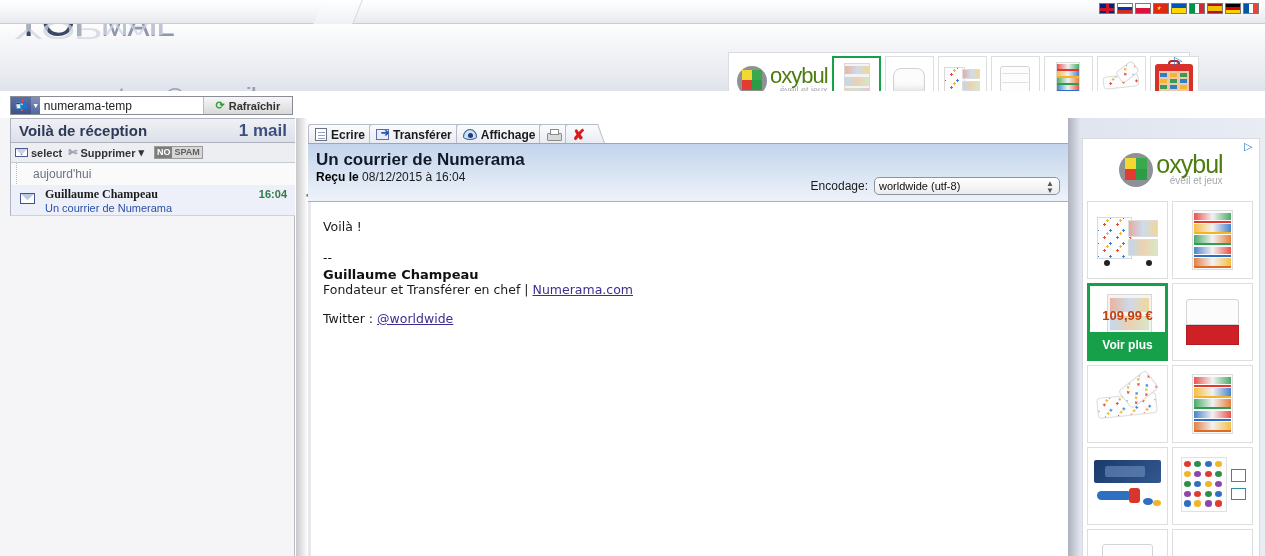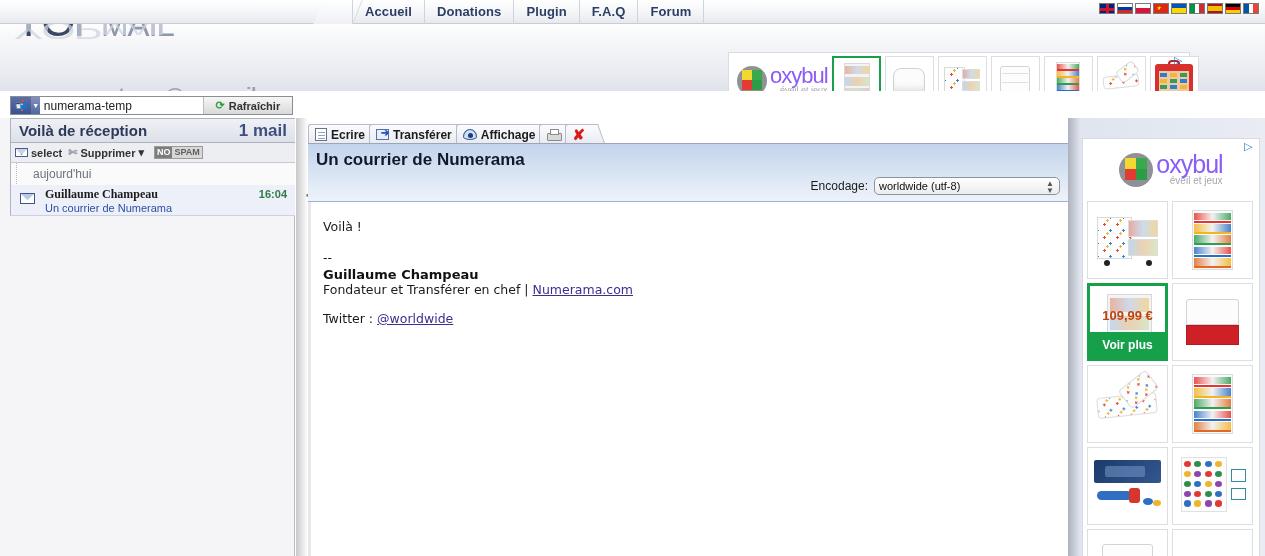--- a/index.html
+++ b/index.html
@@ -74,21 +74,21 @@
     display:flex; align-items:center;
   }
   .topad-logo { width:133px; height:56px; display:flex; align-items:center; padding-left:8px;}
   .oxy-mark { width:30px; height:30px; border-radius:50%; background:#8e9196; position:relative; overflow:hidden; flex:0 0 auto;}
   .oxy-mark i { position:absolute; display:block; }
   .oxy-q1 { left:5px; top:4px; width:10px; height:10px; background:#f4d832; }
   .oxy-q2 { left:15px; top:4px; width:10px; height:10px; background:#3aa94b; }
   .oxy-q3 { left:5px; top:14px; width:10px; height:10px; background:#e23b34; }
   .oxy-q4 { left:15px; top:14px; width:10px; height:10px; background:#2c9c46; }
   .oxy-word { margin-left:3px; }
-  .oxy-word .w1 { font-size:22px; color:#8b5cf6; letter-spacing:-1px; line-height:19px; display:block; }
+  .oxy-word .w1 { font-size:22px; color:#4d7c0f; letter-spacing:-1px; line-height:19px; display:block; }
   .oxy-word .w2 { font-size:9px; color:#a5a8ae; letter-spacing:0px; line-height:11px; display:block; text-align:right;}
   .topad-items { display:flex; align-items:center; gap:4px; padding-left:4px; }
   .ad-thumb {
     width:49px; height:50px; border:1px solid #dcdee2; background:#fff;
     display:flex; align-items:center; justify-content:center; position:relative; overflow:hidden;
   }
   .ad-thumb.sel { border:2px solid #17a04a; }
   .ad-price { font-size:9px; font-weight:bold; color:#222; position:absolute; z-index:3;margin-top:30px; }
   .adchoice {
     position:absolute; right:2px; top:2px; width:13px; height:11px;
@@ -301,27 +301,20 @@
     background-position: 0 0, 6px 6px, 3px 9px;
   }
 </style>
 </head>
 <body>
 
 <div id="root">
 
   <div class="topbar">
     <div class="slant"></div>
-    <nav class="topnav" id="topnav">
-        <a href="#">Accueil</a>
-        <a href="#">Donations</a>
-        <a href="#">Plugin</a>
-        <a href="#">F.A.Q</a>
-        <a href="#">Forum</a>
-      </nav>
   </div>
   <div class="flags" id="flags">
       <span class="flag" style="background: rgb(0, 36, 125);">
         <i style="position: absolute; left: 0px; top: 4px; width: 100%; height: 3px; background: rgb(207, 20, 43);"></i>
         <i style="position: absolute; left: 6px; top: 0px; width: 3px; height: 100%; background: rgb(207, 20, 43);"></i>
       </span>
       <span class="flag" style="background: linear-gradient(rgb(255, 255, 255) 33%, rgb(0, 57, 166) 33%, rgb(0, 57, 166) 66%, rgb(213, 43, 30) 66%);"></span>
       <span class="flag" style="background: linear-gradient(rgb(255, 255, 255) 50%, rgb(220, 20, 60) 50%);"></span>
       <span class="flag" style="background: rgb(222, 41, 16);">
         <i style="position: absolute; left: 2px; top: 1px; color: rgb(255, 222, 0); font-size: 6px; line-height: 6px;">★</i>
@@ -497,20 +490,24 @@
           <span class="ico-print"></span>
         </div>
         <div class="tab">
           <span class="ico-x">✘</span>
         </div>
       </div>
     <div class="tabline"></div>
 
     <div class="msghead">
       <div class="msg-subject">Un courrier de Numerama</div>
+      <div class="msg-date">
+        <b>Reçu le</b>
+        <span>08/12/2015 à 16:04</span>
+      </div>
       <div class="encwrap">
         <span class="enc-label">Encodage:</span>
         <div class="enc-select">
           <span>worldwide (utf-8)</span>
           <span class="arr">▲<br>▼</span>
         </div>
       </div>
     </div>
 
     <div class="msgbody">

